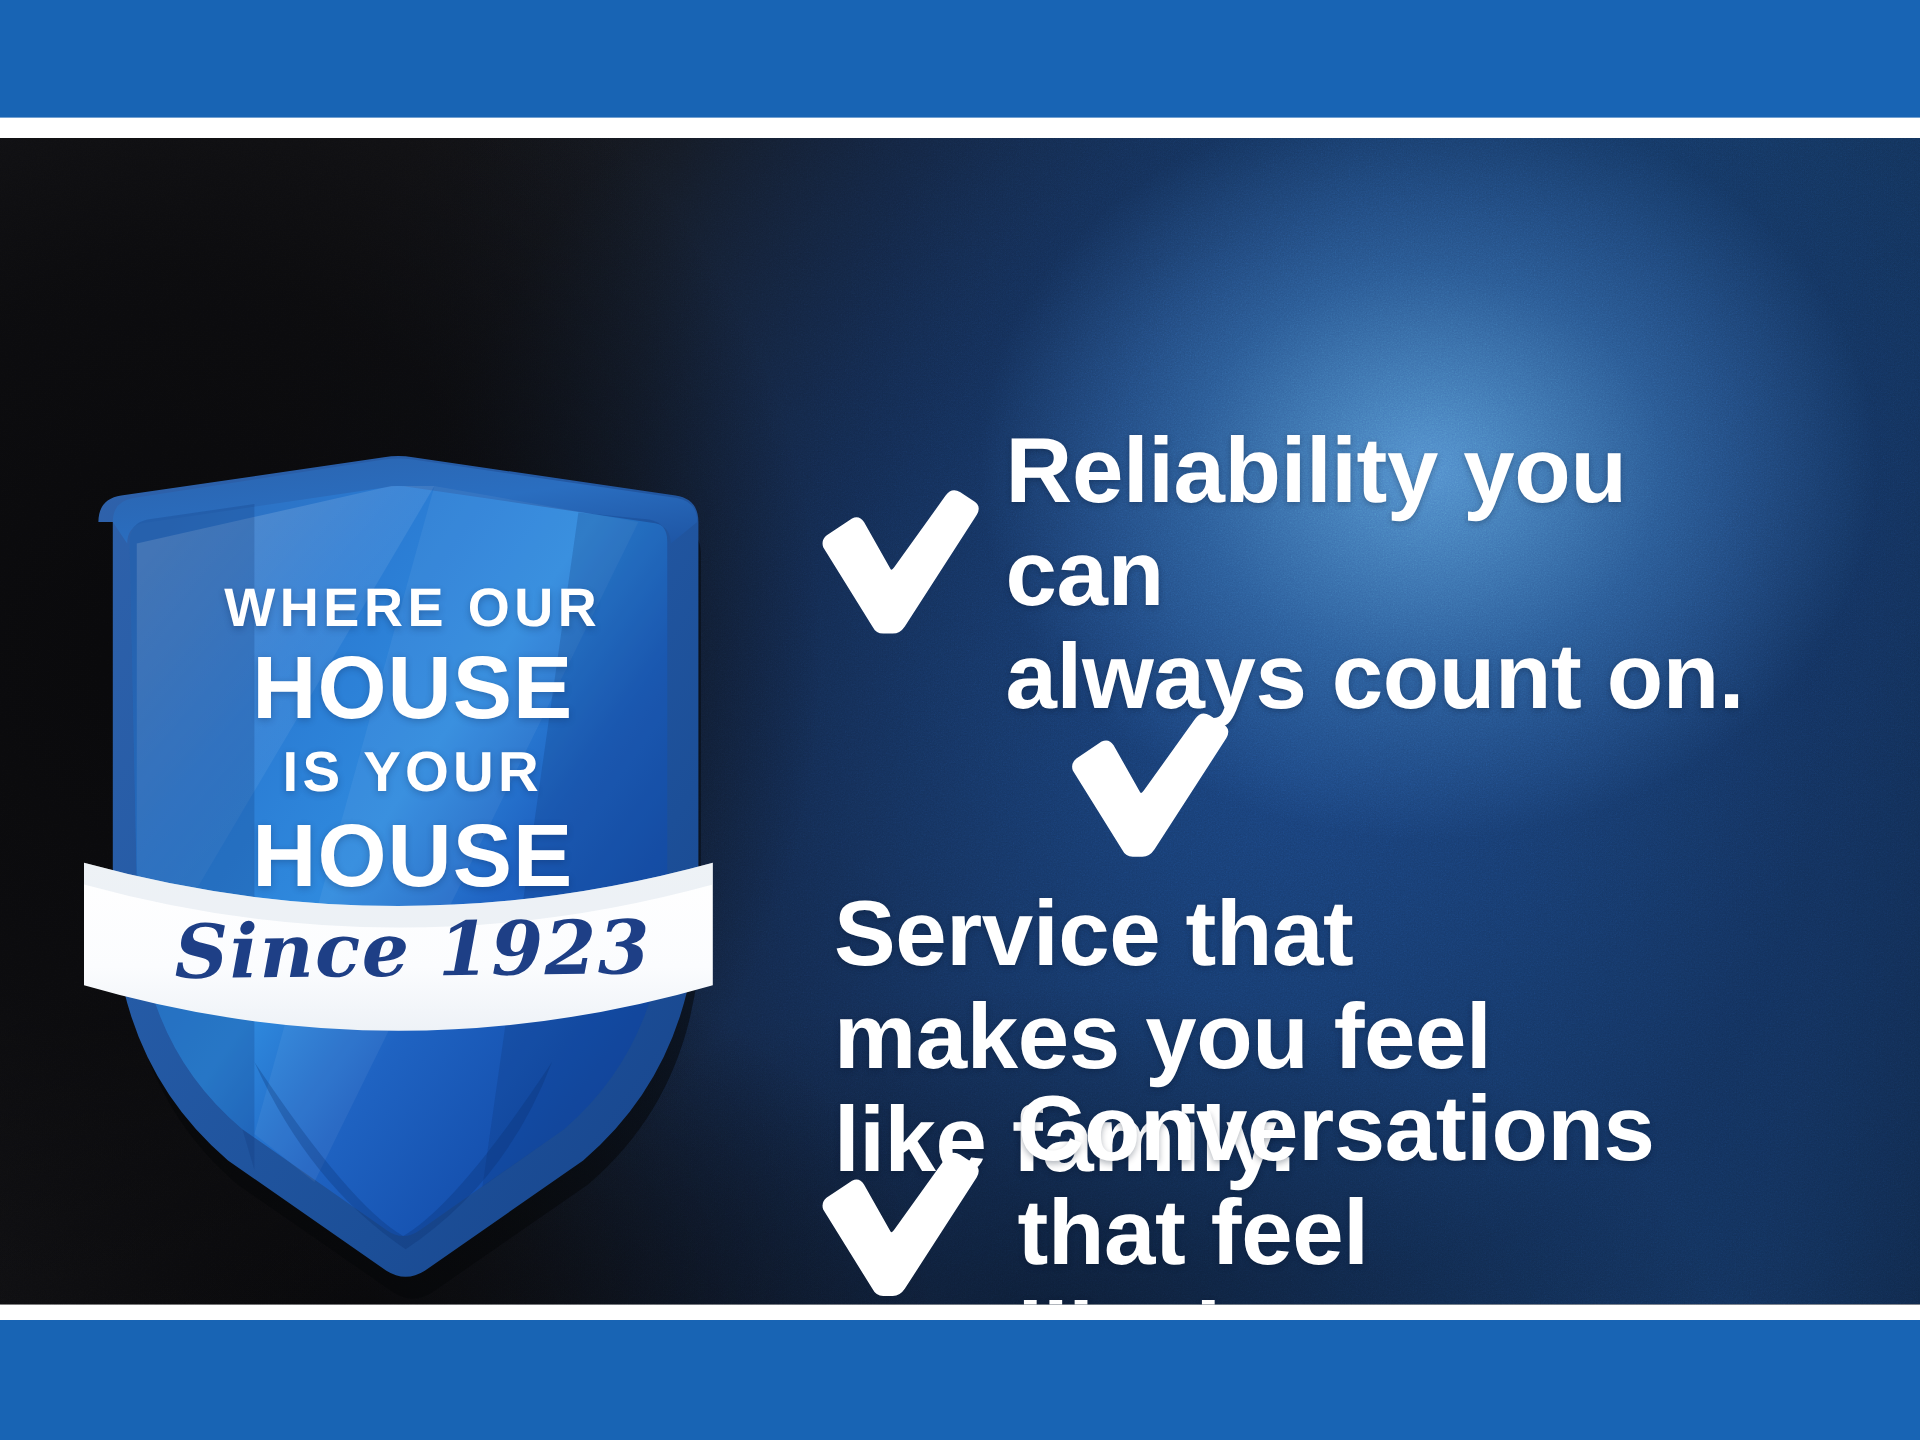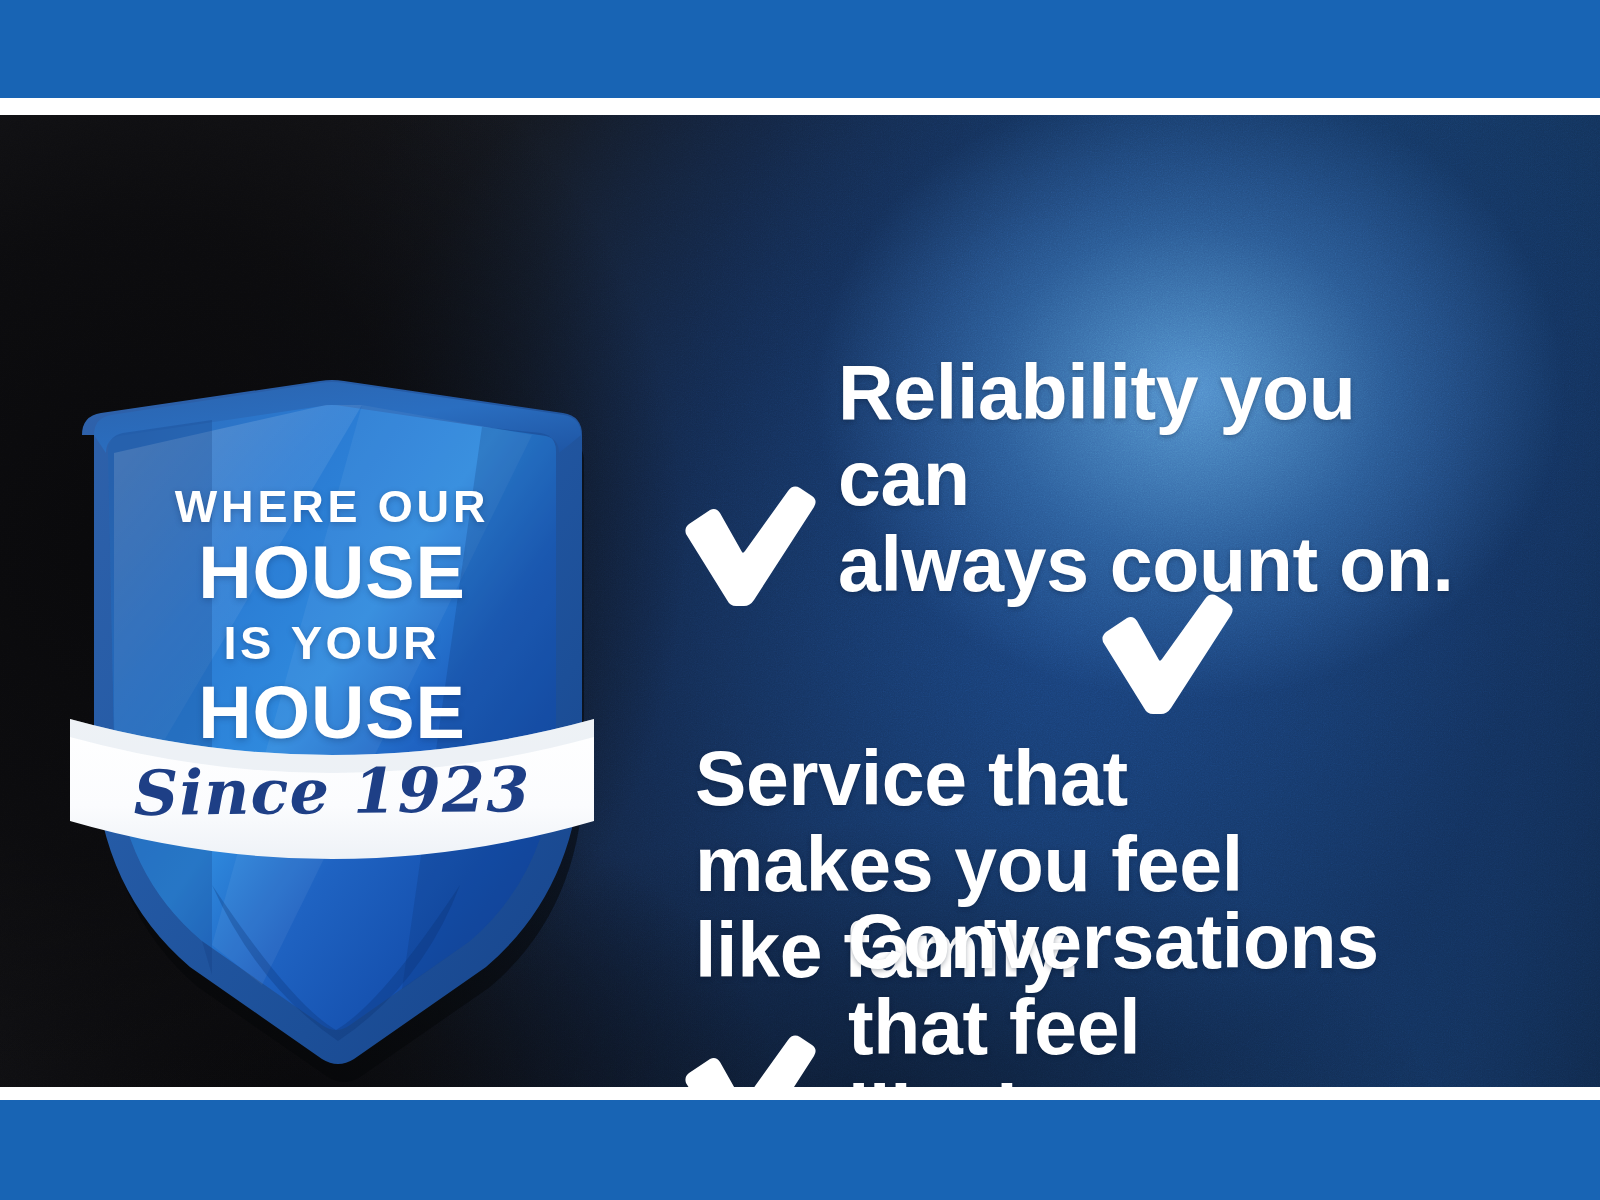--- a/index.html
+++ b/index.html
@@ -54,21 +54,21 @@
     position:absolute;inset:0;opacity:.30;mix-blend-mode:overlay;
   }
 
   
   .badge{
     position:absolute;left:62px;top:170px;width:540px;height:790px;
   }
   .badge svg{display:block;width:100%;height:100%;overflow:visible;}
 
   .badge-text{
-    position:absolute;left:0;top:0;width:540px;height:790px;
+    position:absolute;left:12px;top:0;width:540px;height:790px;
     pointer-events:none;
   }
   .bt-line{
     position:absolute;width:540px;text-align:center;color:#ffffff;
     font-family:"Liberation Sans", sans-serif;
     font-weight:700;letter-spacing:0.04em;white-space:nowrap;
     text-shadow:0 2px 6px rgba(10,30,70,0.28);
   }
   .bt-where{top:196px;font-size:45px;letter-spacing:0.085em;}
   .bt-house1{top:245px;font-size:74px;letter-spacing:0.012em;}
@@ -81,21 +81,21 @@
     font-family:"DejaVu Serif", serif;
     font-style:italic;font-weight:700;
     font-size:62px;letter-spacing:0.02em;white-space:nowrap;
     transform:rotate(-0.6deg);
   }
 
   
   .bullets{
     position:absolute;left:670px;top:115px;width:830px;height:972px;
   }
-  .bullet{position:absolute;display:flex;align-items:flex-end;}
+  .bullet{position:absolute;display:flex;align-items:center;}
   .b1{top:95px;left:0;}
   .b2{top:360px;left:0;flex-direction:column;}
   .b3{top:650px;left:0;}
 
   .check{
     flex:0 0 auto;width:148px;height:125px;margin-right:8px;
   }
   .check svg{display:block;width:100%;height:100%;}
 
   .btxt{

